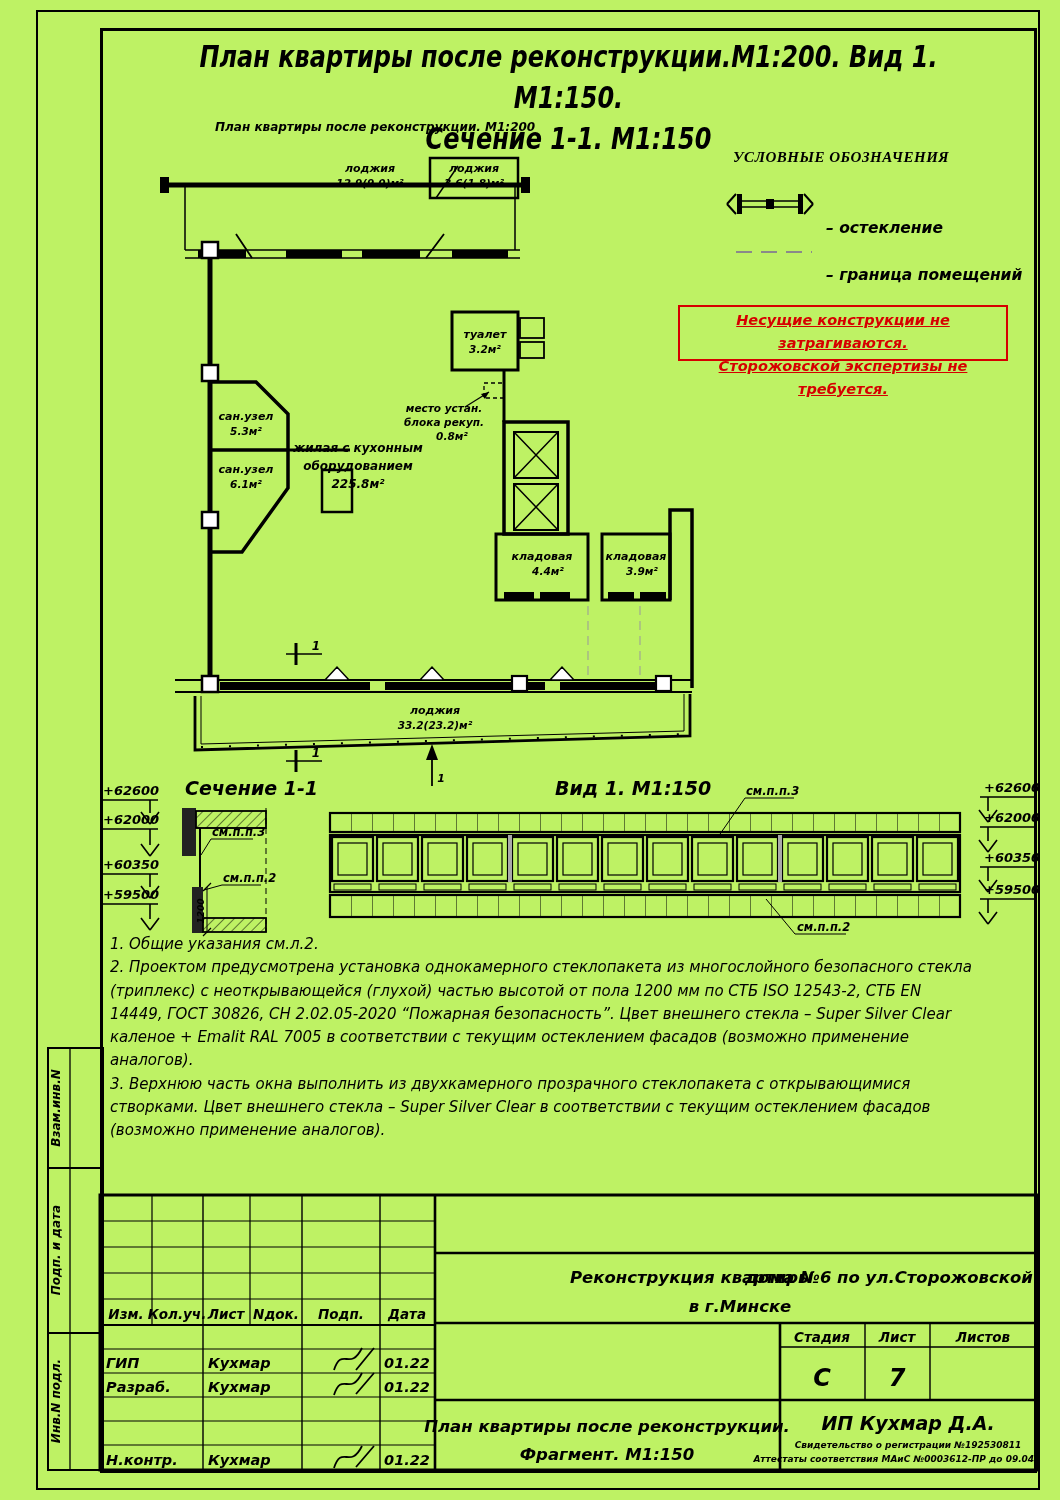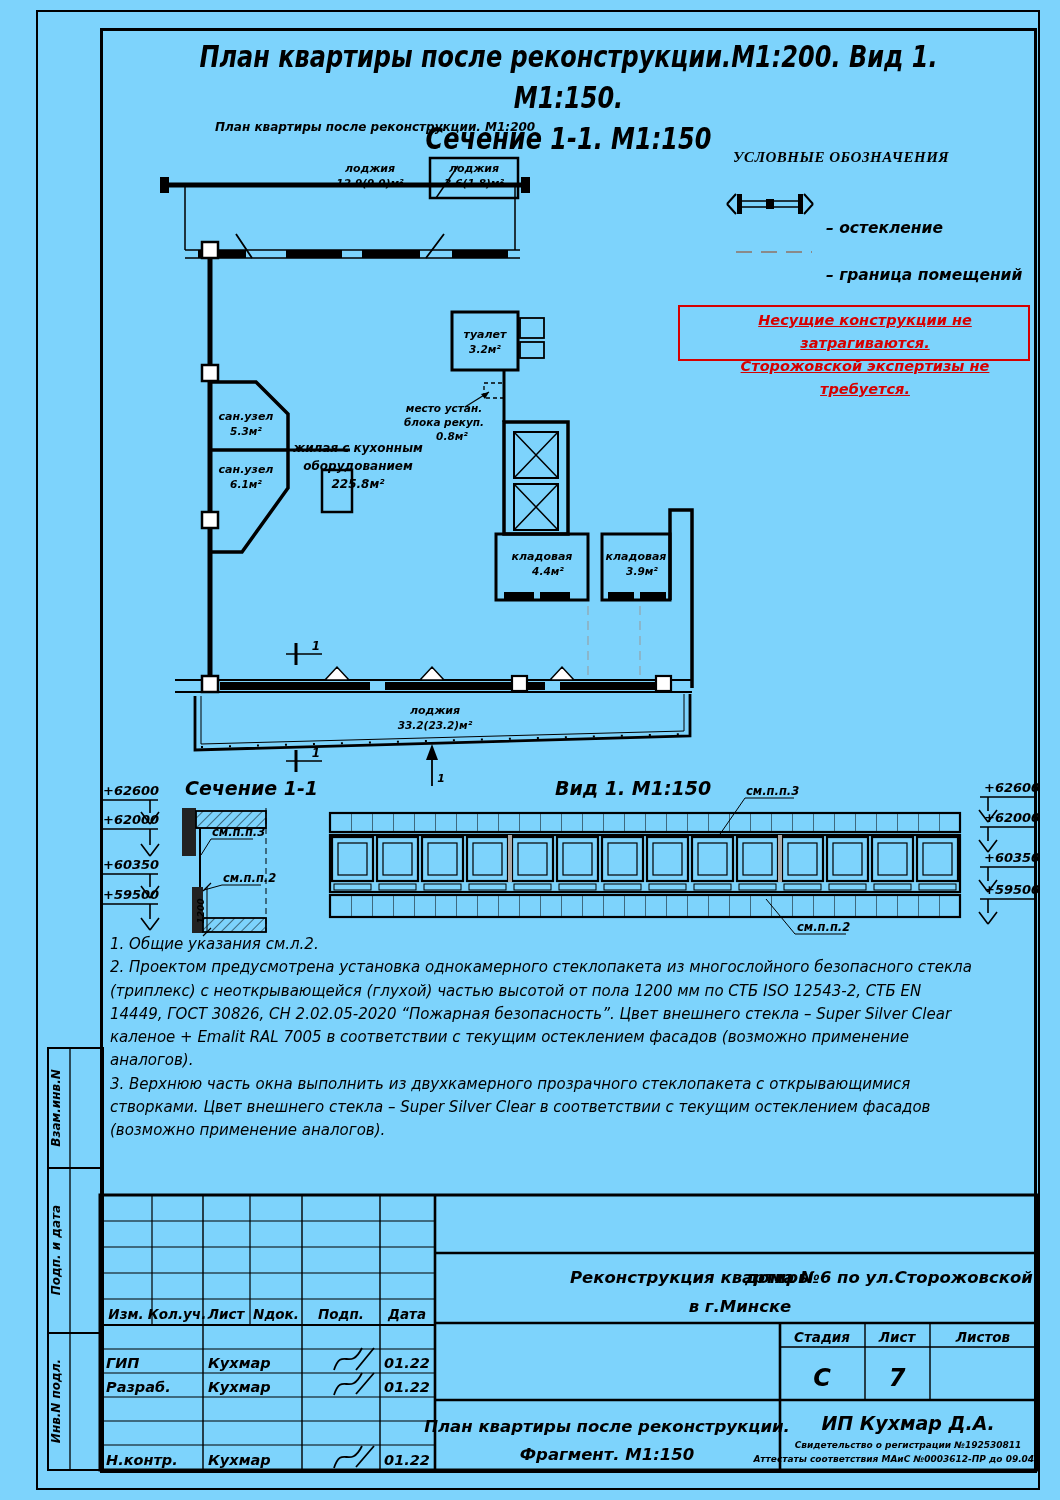--- a/index.html
+++ b/index.html
@@ -1,30 +1,30 @@
 <!DOCTYPE html>
 <html><head>
 <meta charset="utf-8">
 <style>
   html,body{margin:0;padding:0;background:#fff;}
-  .sheet{position:relative;width:1060px;height:1500px;background:#7dd3fc;overflow:hidden;
+  .sheet{position:relative;width:1060px;height:1500px;background:#bef264;overflow:hidden;
          font-family:"DejaVu Sans",sans-serif;}
   .abs{position:absolute;}
   .gost{font-style:italic;font-weight:bold;color:#000;}
   .outer-border{left:36px;top:10px;width:1000px;height:1476px;border:2px solid #000;}
   .frame{left:100px;top:28px;width:931px;height:1439px;border:3px solid #000;}
   .titlebox{left:100px;top:36px;width:937px;text-align:center;}
   .titlebox div{font-size:30px;line-height:41px;transform:scaleX(.8);transform-origin:center;}
   .caption{left:215px;top:120px;font-size:12px;}
   .legend-title{left:733px;top:149px;font-size:15px;letter-spacing:.5px;font-family:Liberation Serif, serif;}
   .legend-text{font-size:15.5px;margin-top:26px;}
   .legend-dash{left:736px;top:251px;width:76px;height:2px;
     background:repeating-linear-gradient(90deg,#8a8a8a 0 16px,transparent 16px 25px);}
   .notice{left:678px;top:305px;width:326px;height:50px;border:2px solid #d60000;
-          text-align:center;padding-top:2px;padding-left:22px;}
+          text-align:center;padding-top:2px;}
   .notice div{color:#d60000;font-style:italic;font-weight:bold;font-size:14.5px;
           line-height:23px;text-decoration:underline;}
   .notes{left:110px;top:933px;width:866px;}
   .notes p{margin:0;font-size:15px;line-height:23.3px;font-style:italic;font-weight:normal;color:#000;}
   svg text{font-family:"DejaVu Sans",sans-serif;font-style:italic;font-weight:bold;fill:#000;stroke:none;}
   text.t11{font-size:11px;} text.t10{font-size:10.5px;} text.t12{font-size:12px;}
   text.t13{font-size:13px;} text.t14{font-size:13.5px;} text.t15{font-size:14.5px;}
   text.t19{font-size:19px;} text.t16{font-size:16.5px;} text.t24{font-size:24px;}
   text.t9{font-size:9px;} text.t20{font-size:19px;} text.tlab{font-size:11.5px;}
 </style>

